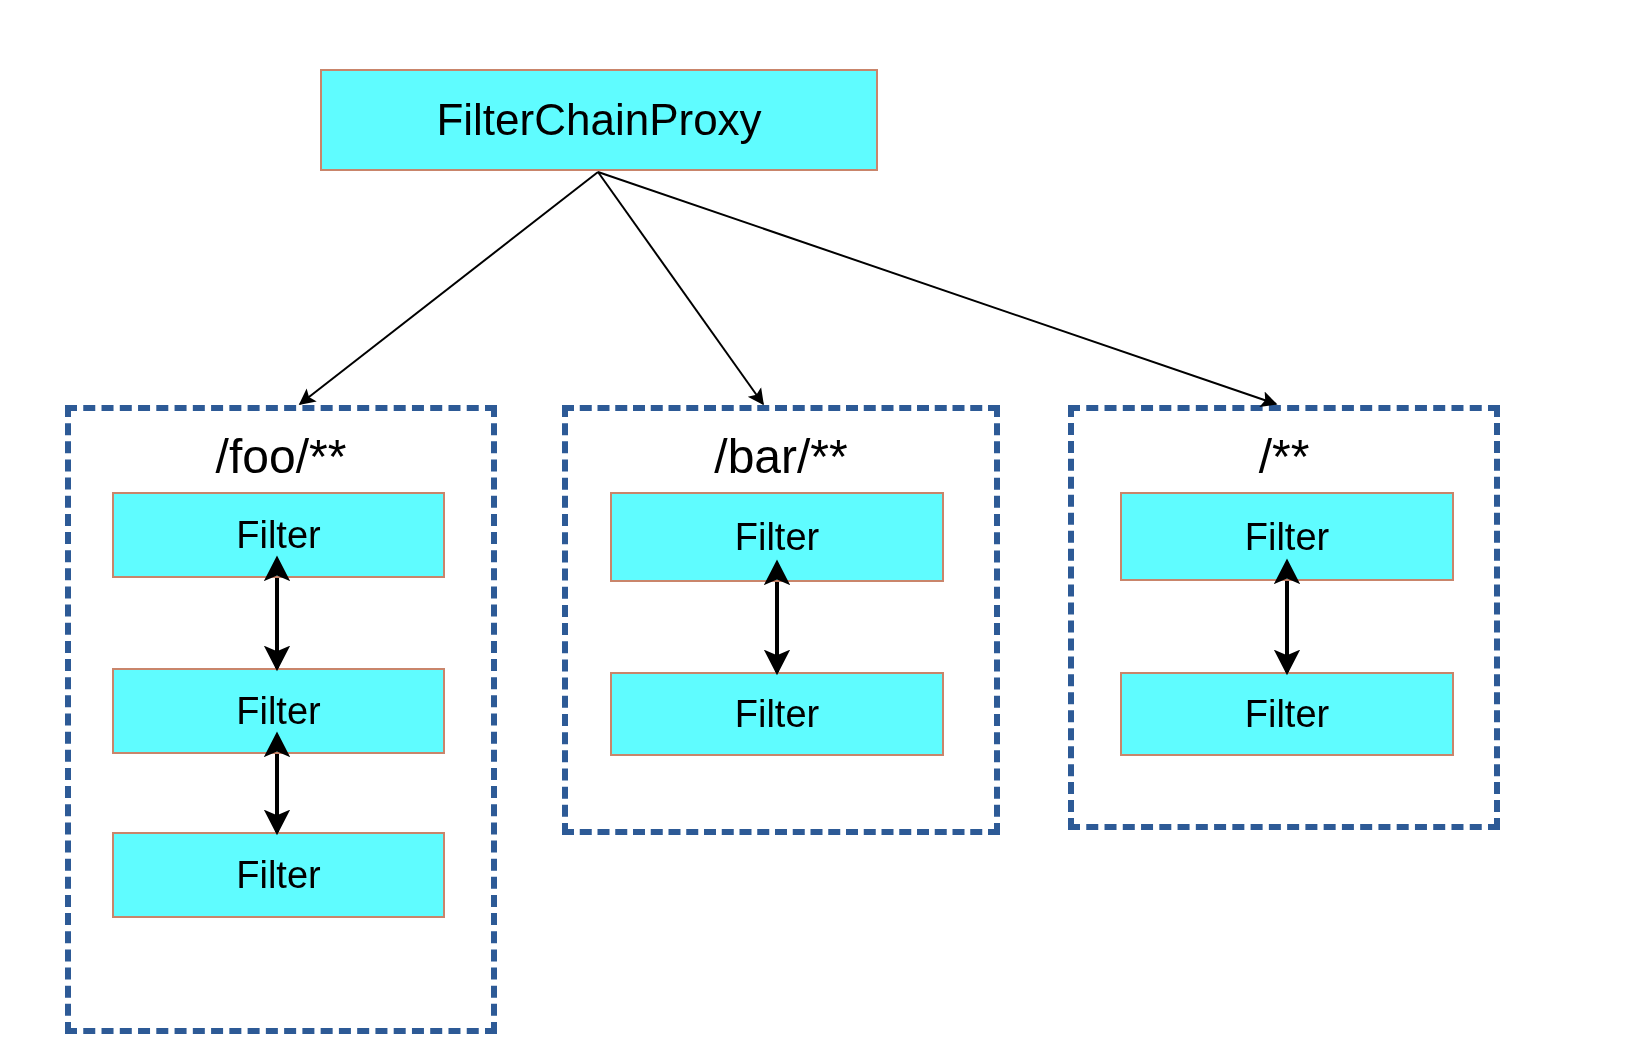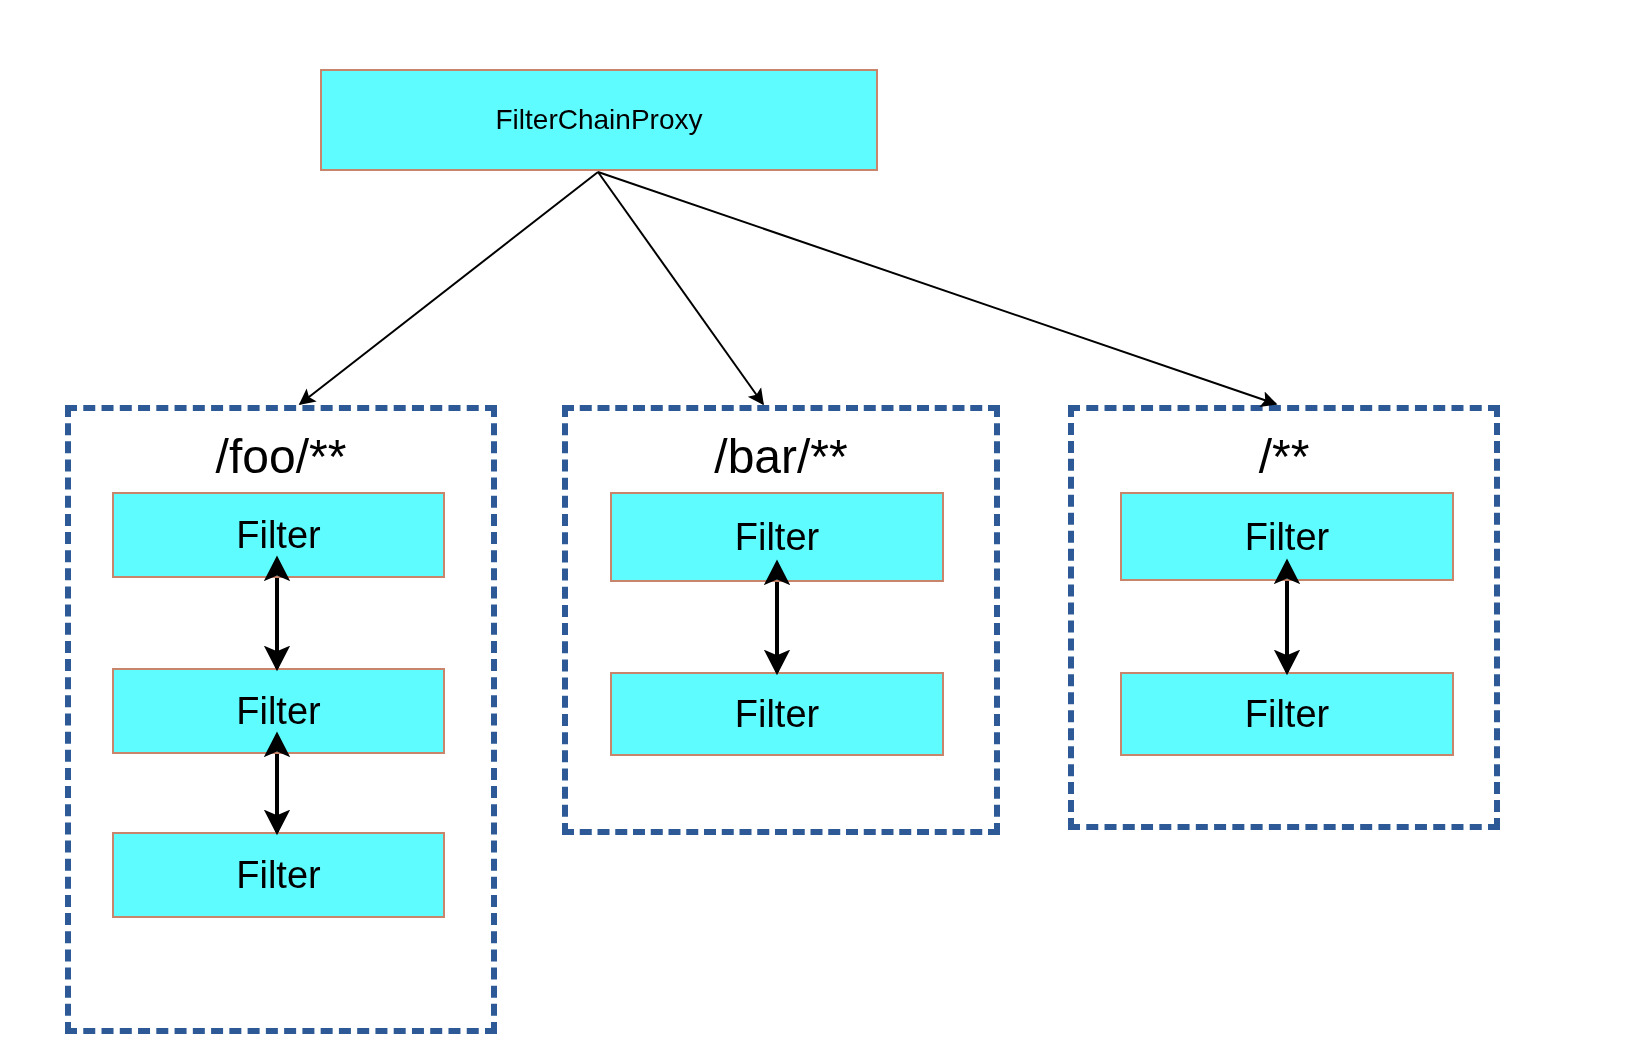--- a/index.html
+++ b/index.html
@@ -27,21 +27,21 @@
     width: 558px;
     height: 102px;
     box-sizing: border-box;
     background: #5FFCFF;
     border: 2px solid #C9856B;
     display: flex;
     align-items: center;
     justify-content: center;
   }
   .proxy-box .label {
-    font-size: 28px;
+    font-size: 44px;
     color: #000000;
     line-height: 1;
     white-space: nowrap;
   }
 
   
   .chain-group {
     position: absolute;
     box-sizing: border-box;
     border: 6px dashed #2D5A96;

